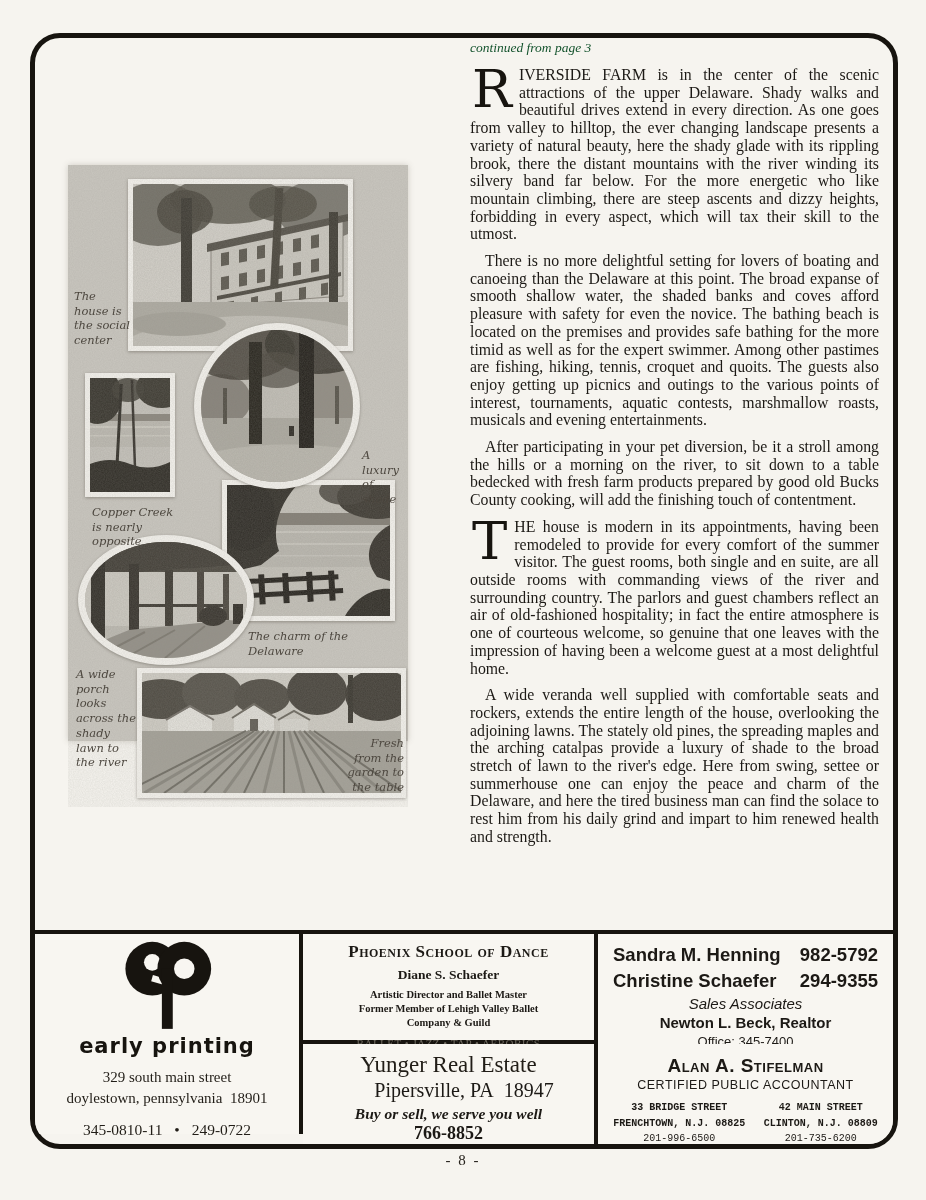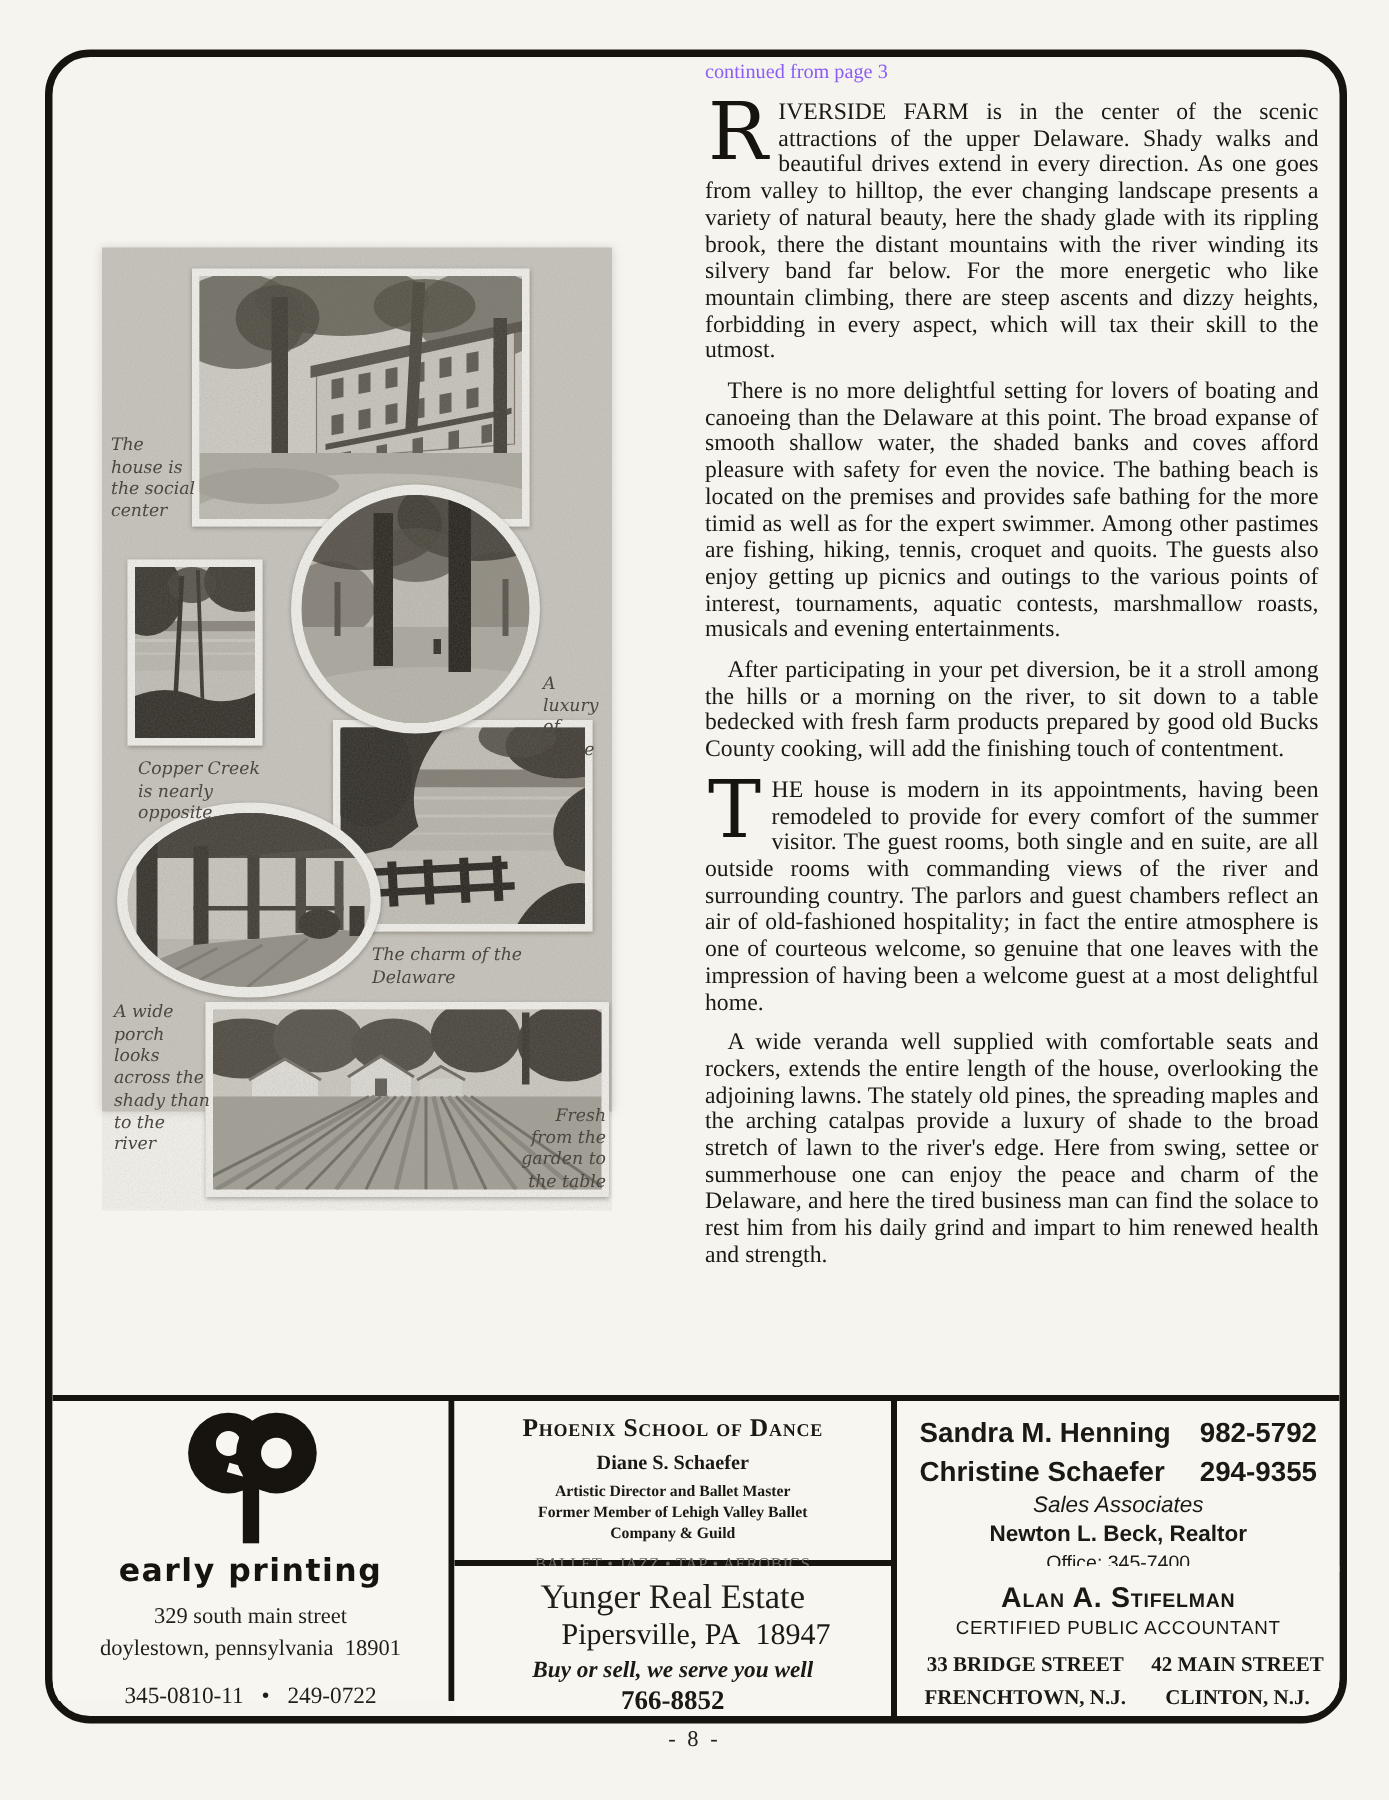--- a/index.html
+++ b/index.html
@@ -4,21 +4,21 @@
 <style>
   html,body{margin:0;padding:0;}
   body{background:#e9e7e2;}
   .page{position:relative;width:926px;height:1200px;background:#f6f4ef;overflow:hidden;
         font-family:"Liberation Serif",serif;color:#1c1915;}
   .border-frame{position:absolute;left:30px;top:33px;width:868px;height:1116px;
         border:5px solid #17140f;border-radius:30px;box-sizing:border-box;}
 
   
   .article{position:absolute;left:470px;top:40px;width:409px;}
-  .continued{font-size:13.5px;margin:0 0 10px 0;color:#8b5cf6;}
+  .continued{font-style:italic;font-size:13.5px;margin:0 0 10px 0;color:#14532d;}
   .article p{font-size:15.8px;line-height:17.7px;text-align:justify;margin:0 0 9px 0;}
   .indent{text-indent:15px;}
   .dropcap{float:left;font-family:"DejaVu Serif",serif;font-size:53px;line-height:40px;
         padding:3px 7px 0 2px;color:#17140f;}
 
   
   .collage{position:absolute;left:68px;top:165px;width:340px;height:576px;background:#c9c6bf;
         box-shadow:0 0 6px rgba(90,85,70,.25);}
   .photo{position:absolute;border:5px solid #f3f1ec;box-shadow:0 1px 3px rgba(60,55,45,.4);
         background:#cac7c0;}
@@ -73,21 +73,21 @@
         font-family:"Liberation Sans",sans-serif;font-weight:bold;font-size:18.5px;line-height:1.4;}
   .hn-row:first-child{margin-top:8px;}
   .hn-sub{font-family:"Liberation Sans",sans-serif;font-style:italic;font-size:15px;margin-top:1px;}
   .hn-broker{font-family:"Liberation Sans",sans-serif;font-weight:bold;font-size:15px;margin-top:2px;}
   .hn-office{font-family:"Liberation Sans",sans-serif;font-size:13px;margin-top:3px;}
 
   .st-name{font-family:"Liberation Sans",sans-serif;font-weight:bold;font-variant:small-caps;
         font-size:19px;letter-spacing:.5px;margin-top:11px;}
   .st-title{font-family:"Liberation Sans",sans-serif;font-size:12.5px;letter-spacing:.5px;margin-top:1px;}
   .st-offices{display:flex;justify-content:space-around;margin-top:8px;padding:0 6px;}
-  .st-col{font-family:Liberation Serif, serif;font-size:14px;font-weight:bold;line-height:1.55;}
+  .st-col{font-family:Liberation Mono, monospace;font-size:10px;font-weight:bold;line-height:1.55;}
   .st-phone{font-weight:normal;}
 
   .pagenum{position:absolute;left:0;top:1152px;width:926px;text-align:center;
         font-size:15px;letter-spacing:2px;color:#26221c;}
 </style>
 </head>
 <body>
 
 <div class="page">
 
@@ -266,21 +266,21 @@
           <path d="M242,120 L167,58"></path>
         </g>
         <rect width="259" height="120" filter="url(#grain)" opacity=".5"></rect>
       </svg>
     </div>
 
     <div class="cap cap-house">The house is the social center</div>
     <div class="cap cap-creek">Copper Creek is nearly opposite</div>
     <div class="cap cap-shade">A luxury of shade</div>
     <div class="cap cap-delaware">The charm of the Delaware</div>
-    <div class="cap cap-porch">A wide porch looks across the shady than to the river</div>
+    <div class="cap cap-porch">A wide porch looks across the shady lawn to the river</div>
     <div class="cap cap-garden">Fresh from the garden to the table</div>
 
     <svg class="collage-grain" width="340" height="642">
       <rect width="340" height="642" filter="url(#grain)" opacity=".45"></rect>
     </svg>
   </div>
 
   <div class="article">
     <div class="continued">continued from page 3</div>
     <p><span class="dropcap">R</span><span>IVERSIDE FARM is in the center of the scenic attractions of the upper Delaware. Shady walks and beautiful drives extend in every direction. As one goes from valley to hilltop, the ever changing landscape presents a variety of natural beauty, here the shady glade with its rippling brook, there the distant mountains with the river winding its silvery band far below. For the more energetic who like mountain climbing, there are steep ascents and dizzy heights, forbidding in every aspect, which will tax their skill to the utmost.</span></p>

